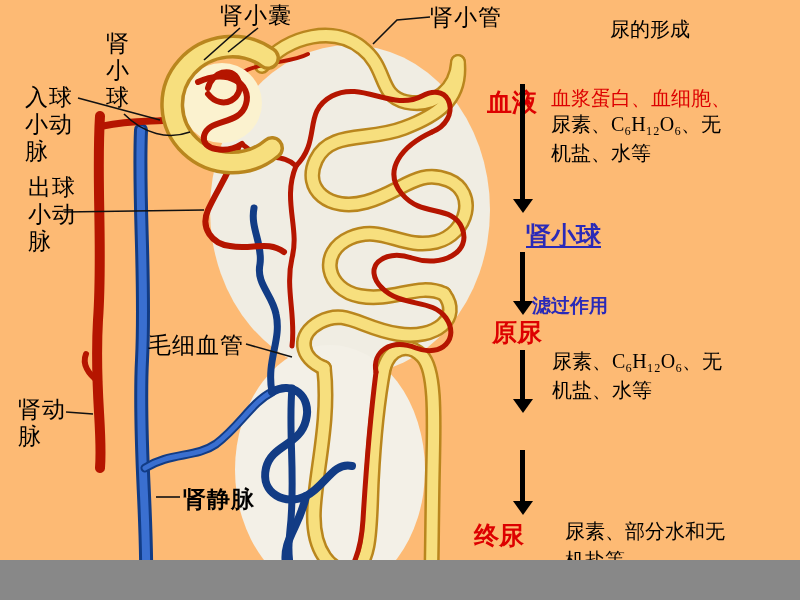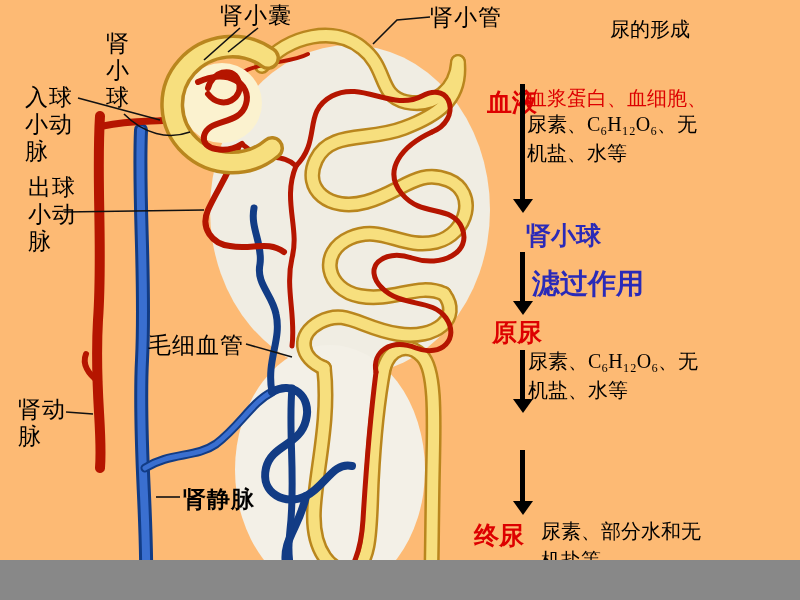--- a/index.html
+++ b/index.html
@@ -23,25 +23,26 @@
     white-space:pre-line;letter-spacing:1px;
   }
   
   .fc-title{position:absolute;font-size:20px;color:#000;white-space:nowrap;}
   .fc-node{
     position:absolute;font-family:"Liberation Sans",sans-serif;
     font-weight:bold;font-size:25px;white-space:nowrap;
   }
   .fc-proc{
     position:absolute;font-family:"Liberation Sans",sans-serif;
-    font-weight:bold;font-size:28px;white-space:nowrap;
+    font-weight:bold;font-size:19px;white-space:nowrap;margin-top:28px;
   }
   .fc-desc{
     position:absolute;font-size:20px;line-height:29px;color:#000;
     white-space:pre-line;
+    margin-left:24px;
   }
   .red{color:var(--red,#dd0000);}
   .blue{color:var(--blue,#2a2ab8);}
   .v-arrow{position:absolute;width:5px;background:#000;}
   .v-arrow::after{
     content:"";position:absolute;left:50%;bottom:-13px;transform:translateX(-50%);
     width:0;height:0;border-left:10px solid transparent;
     border-right:10px solid transparent;border-top:14px solid #000;
   }
 </style>
@@ -144,21 +145,21 @@
   <div class="dlabel" style="left:183px;top:486px;font-weight:bold;">肾静脉</div>
 
   <div class="fc-title" style="left:610px;top:16px;">尿的形成</div>
 
   <div class="fc-node red" style="left:487px;top:48px;margin-top:38px;">血液</div>
   <div class="fc-desc red" style="left:527px;top:84px;">血浆蛋白、血细胞、</div>
   <div class="fc-desc" style="left:527px;top:110px;">尿素、C₆H₁₂O₆、无
 机盐、水等</div>
 
   <div class="v-arrow" style="left:520px;top:84px;height:116px;"></div>
-  <div class="fc-node blue" style="left:526px;top:219px;">肾小球</div>
+  <div class="fc-node blue" style="left:526px;top:219px;text-decoration:underline;">肾小球</div>
 
   <div class="v-arrow" style="left:520px;top:252px;height:50px;"></div>
   <div class="fc-proc blue" style="left:532px;top:265px;">滤过作用</div>
 
   <div class="fc-node red" style="left:492px;top:316px;font-family:Liberation Mono, monospace;">原尿</div>
   <div class="fc-desc" style="left:528px;top:347px;">尿素、C₆H₁₂O₆、无
 机盐、水等</div>
 
   <div class="v-arrow" style="left:520px;top:350px;height:50px;"></div>
 

